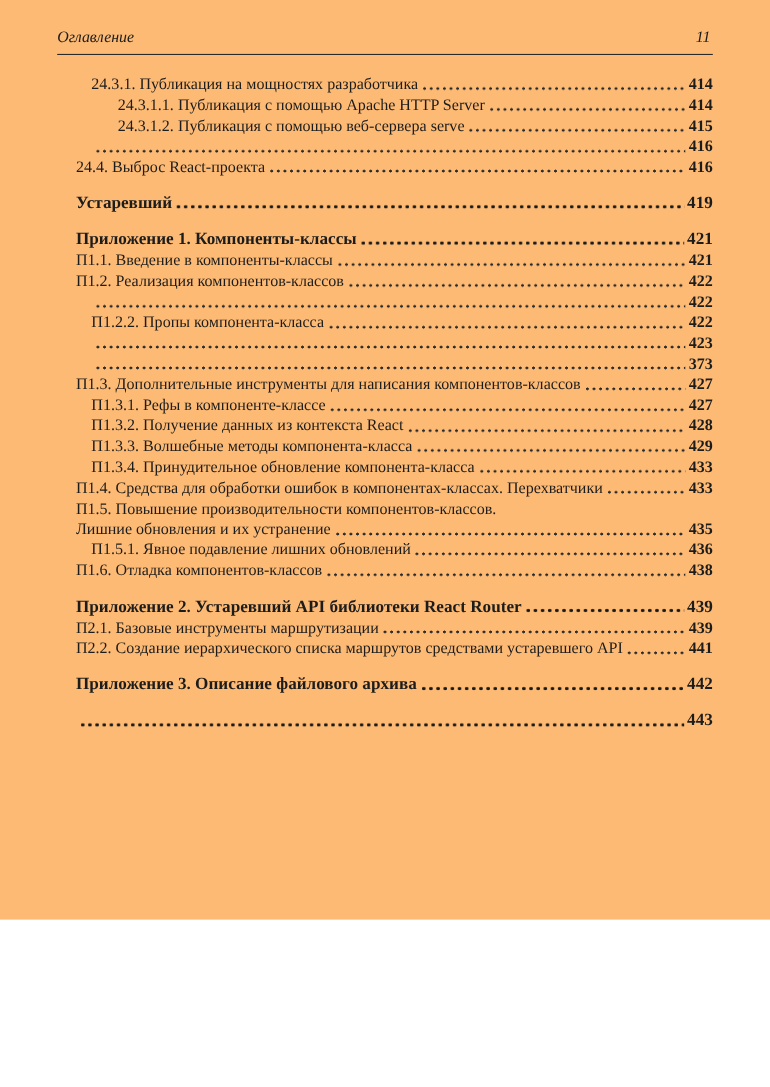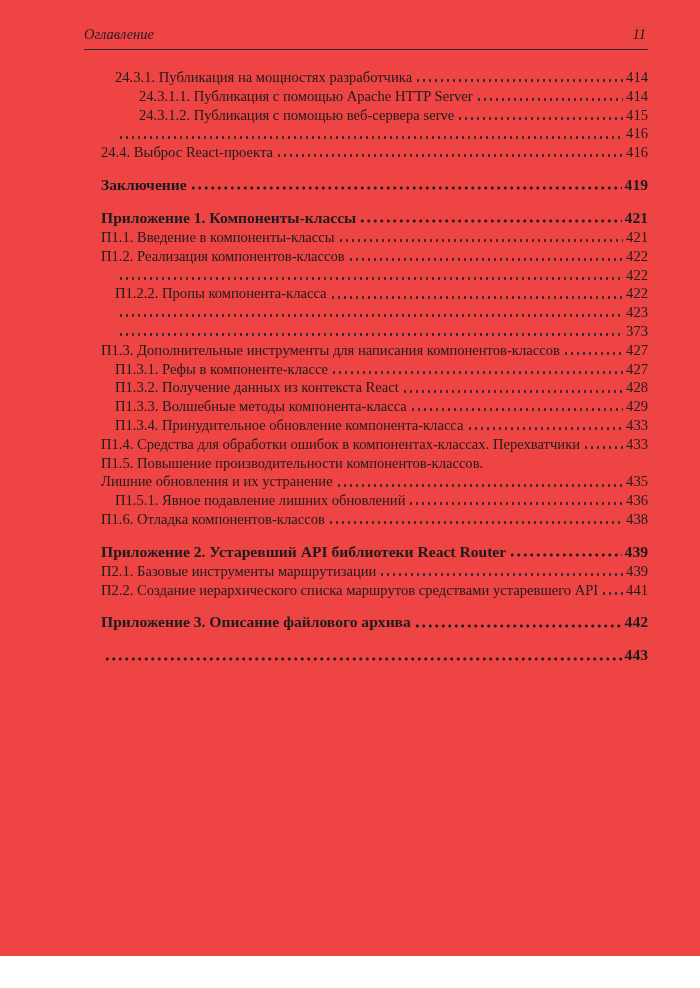--- a/index.html
+++ b/index.html
@@ -5,23 +5,23 @@
   * { margin: 0; padding: 0; box-sizing: border-box; }
   html, body { width: 700px; height: 988px; }
   body {
     background: #ffffff;
     color: #1c1c1c;
     font-family: "Liberation Serif", "DejaVu Serif", serif;
     -webkit-font-smoothing: antialiased;
   }
   .page {
     width: 700px;
-    height: 956px;
-    padding: 26px 52px 0 84px;
-    background: #ef4444;
+    height: 836px;
+    padding: 26px 52px 0 52px;
+    background: #fdba74;
     overflow: hidden;
   }
   .running-head {
     display: flex;
     justify-content: space-between;
     align-items: baseline;
     font-style: italic;
     font-size: 14.5px;
     padding: 0 2px 4px 0;
   }
@@ -50,21 +50,21 @@
     margin: 0 3px 0 3px;
     background-image: radial-gradient(circle, #2a2a2a 1.05px, rgba(0,0,0,0) 1.5px);
     background-size: 6px 5px;
     background-repeat: repeat-x;
     background-position: left calc(100% - 3.5px);
   }
   .bold .leader {
     background-image: radial-gradient(circle, #1a1a1a 1.35px, rgba(0,0,0,0) 1.8px);
     background-size: 6.5px 6px;
   }
-  .pagenum { white-space: nowrap; }
+  .pagenum { white-space: nowrap; font-weight: bold; }
 </style>
 </head>
 <body>
 
 <div class="page">
   <div class="running-head">
     <span>Оглавление</span>
     <span>11</span>
   </div>
   <hr class="rule">
@@ -87,21 +87,21 @@
       <div class="toc-row lvl1">
         <span class="leader"></span>
         <span class="pagenum">416</span>
       </div>
       <div class="toc-row lvl0">
         <span class="title">24.4. Выброс React-проекта</span>
         <span class="leader"></span>
         <span class="pagenum">416</span>
       </div>
       <div class="toc-row lvl0 bold space">
-        <span class="title">Заключение</span>
+        <span class="title">Устаревший</span>
         <span class="leader"></span>
         <span class="pagenum">419</span>
       </div>
       <div class="toc-row lvl0 bold space">
         <span class="title">Приложение 1. Компоненты-классы</span>
         <span class="leader"></span>
         <span class="pagenum">421</span>
       </div>
       <div class="toc-row lvl0">
         <span class="title">П1.1. Введение в компоненты-классы</span>

